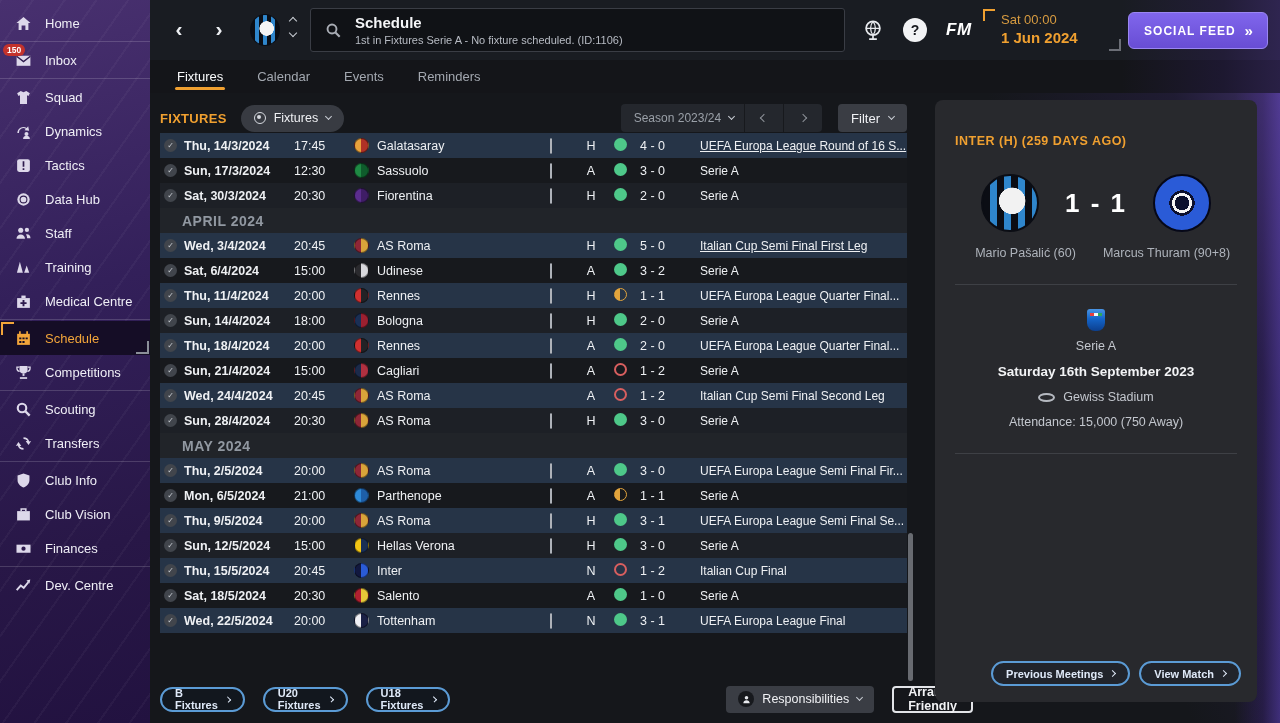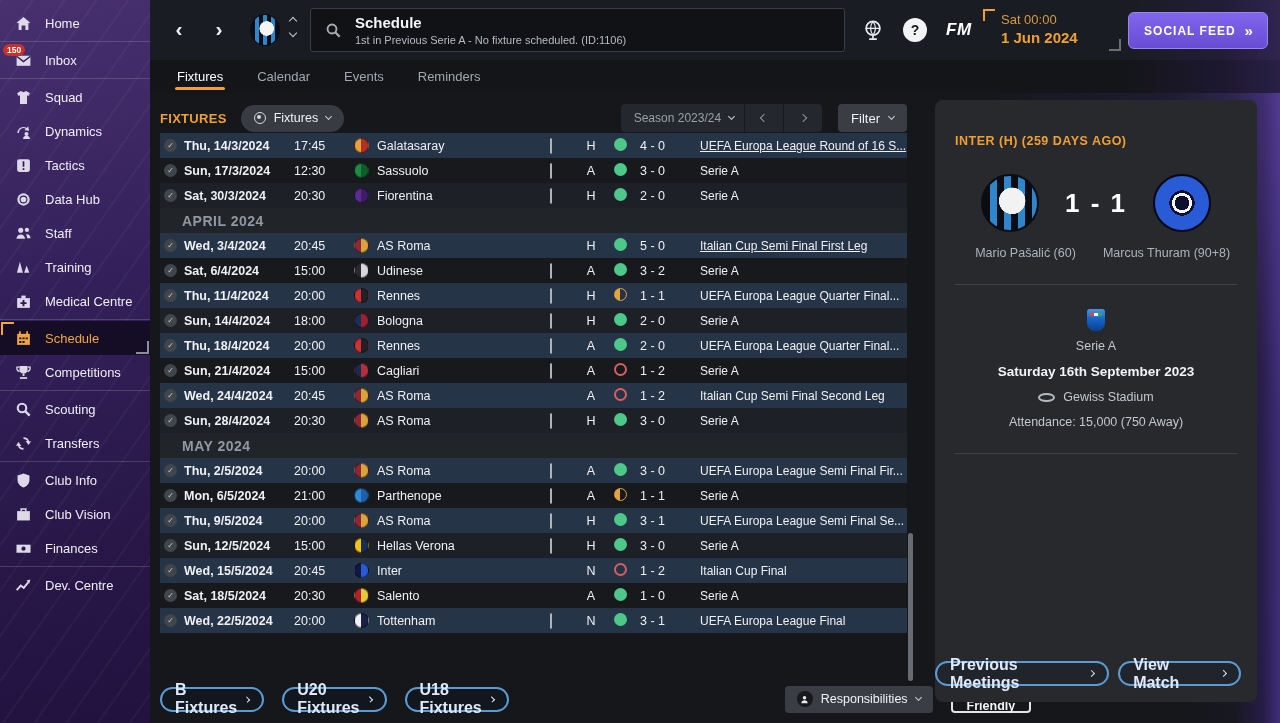--- a/index.html
+++ b/index.html
@@ -94,21 +94,21 @@
   .res{width:13px;height:13px;border-radius:50%;display:inline-block}
   .res-win{background:#4ec889}
   .res-draw{border:1.5px solid #e2a43c;background:linear-gradient(90deg,#e2a43c 50%,rgba(0,0,0,0) 50%)}
   .res-loss{border:2.6px solid #d85f5f;background:transparent}
   .c-comp{padding-left:14px;font-size:12px;white-space:nowrap;overflow:hidden;text-overflow:ellipsis}
   .c-comp.link{text-decoration:underline}
 
   .table-scrollbar{position:absolute;left:758px;top:440px;width:5px;height:148px;border-radius:3px;background:#686b71;cursor:grab}
 
   .bottom-bar{position:absolute;left:10px;top:589px;width:757px;height:34px;display:flex;align-items:center;gap:18px}
-  .btn-blue{height:25px;border:2px solid #5b9bd5;border-radius:13px;background:rgba(12,22,38,.25);color:#dfe9f8;font-size:16px;font-weight:bold;display:flex;align-items:center;gap:7px;padding:0 13px;cursor:pointer}
+  .btn-blue{height:25px;border:2px solid #5b9bd5;border-radius:13px;background:rgba(12,22,38,.25);color:#dfe9f8;font-size:11px;font-weight:bold;display:flex;align-items:center;gap:7px;padding:0 13px;cursor:pointer}
   .btn-blue .chev{border-color:#dfe9f8;width:5px;height:5px}
   .resp-btn{margin-left:258px;height:27px;background:#3a3d44;border-radius:4px;display:flex;align-items:center;gap:8px;padding:0 12px;font-size:12.5px;color:#f0f1f4;cursor:pointer}
   .person-circ{width:16px;height:16px;border-radius:50%;background:#17191d;color:#e8eaee;padding:2.5px}
   .arrange-btn{height:27px;border:2px solid #e2e4e8;border-radius:4px;background:transparent;color:#f2f3f5;font-size:12.5px;font-weight:bold;display:flex;align-items:center;padding:0 14px;cursor:pointer}
 
   
   .match-panel{position:absolute;left:785px;top:7px;width:322px;height:602px;background:#28292d;border-radius:8px;padding:20px 20px 16px 20px}
   .mp-header{color:#f0a030;font-size:12.5px;font-weight:bold;letter-spacing:.5px;margin-top:14px}
   .mp-score-row{margin-top:26px;display:flex;align-items:center;justify-content:space-between;padding:0 26px}
   .mp-badge{width:58px;height:58px;border-radius:50%}
@@ -311,21 +311,21 @@
     </div>
     <div class="searchbox">
       <span class="search-icon">
         <svg viewBox="0 0 16 16">
             <circle fill="none" stroke="currentColor" stroke-width="1.8" cx="6.6" cy="6.6" r="4.2"></circle>
             <path stroke="currentColor" stroke-width="2" d="m9.8 9.8 4 4"></path>
           </svg>
       </span>
       <div>
         <div class="sb-title">Schedule</div>
-        <div class="sb-sub">1st in Previous Serie A - No fixture scheduled. (ID:1106)</div>
+        <div class="sb-sub">1st in Fixtures Serie A - No fixture scheduled. (ID:1106)</div>
       </div>
     </div>
     <span class="globe-icon">
       <svg viewBox="0 0 16 16">
           <circle fill="none" stroke="currentColor" stroke-width="1.3" cx="8" cy="6.8" r="5"></circle>
           <path fill="none" stroke="currentColor" stroke-width=".9" d="M3 6.8h10M8 1.8a8 8 0 0 1 0 10M8 1.8a8 8 0 0 0 0 10"></path>
           <path stroke="currentColor" stroke-width="1.2" d="M8 12v2M5.2 14.6h5.6"></path>
         </svg>
     </span>
     <div class="help-btn">?</div>
@@ -611,21 +611,21 @@
               <span>Hellas Verona</span>
             </span>
             <span class="c-tv"><span class="tv"></span></span>
             <span class="c-venue">H</span>
             <span><span class="res res-win"></span></span>
             <span class="c-score">3 - 0</span>
             <span class="c-comp">Serie A</span>
           </div>
           <div class="fx-row hl">
             <span class="row-check">✓</span>
-            <span class="c-date">Wed, 15/5/2024</span>
+            <span class="c-date">Thu, 15/5/2024</span>
             <span class="c-time">20:45</span>
             <span></span>
             <span class="c-opp">
               <span class="badge-dot" style="background:linear-gradient(90deg,#12183f 50%,#2a5bd7 50%)"></span>
               <span>Inter</span>
             </span>
             <span class="c-tv"></span>
             <span class="c-venue">N</span>
             <span><span class="res res-loss"></span></span>
             <span class="c-score">1 - 2</span>

